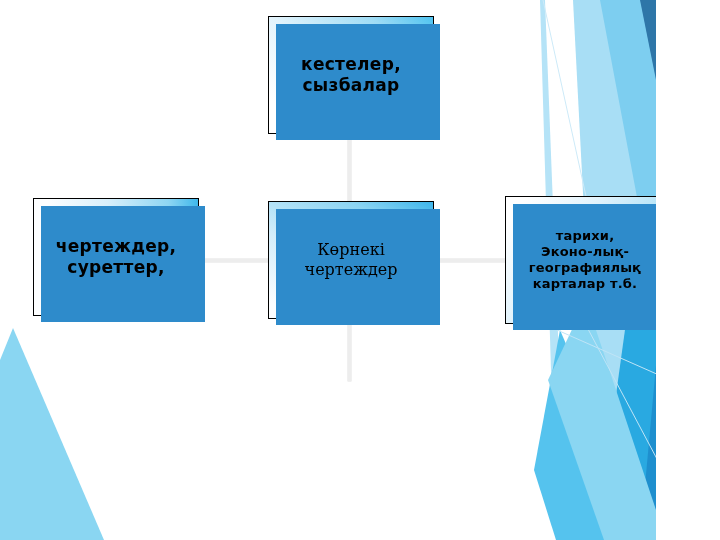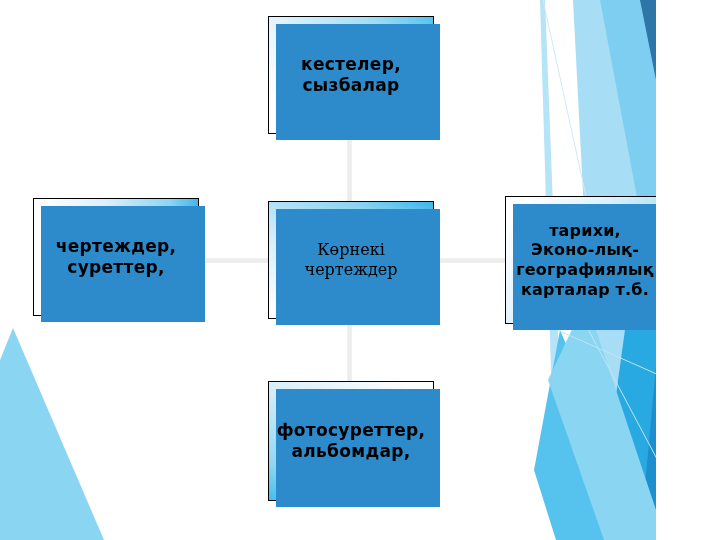--- a/index.html
+++ b/index.html
@@ -68,21 +68,21 @@
   .grad-r  { background: linear-gradient(270deg, #3FB8EC 0%, #8ED6F3 18%, #D8EFFB 55%, #FDFEFF 92%); }
   .grad-c  { background: linear-gradient(205deg, #3DB5EB 0%, #8BD4F2 20%, #D3EDFA 56%, #FBFDFF 92%); }
   .grad-br { background: linear-gradient(305deg, #57C6F1 0%, #A6DFF6 25%, #E2F3FC 62%, #FFFFFF 92%); }
   .grad-bl { background: linear-gradient(25deg, #46BDEE 0%, #93D8F3 20%, #D6EEFB 58%, #FCFEFF 92%); }
 
   
   #node-top    { left: 268px; top: 16px;  width: 166px; height: 118px; font-size: 17px; font-weight: 700; letter-spacing: .3px; }
   #node-left   { left: 33px;  top: 198px; width: 166px; height: 118px; font-size: 17px; font-weight: 700; letter-spacing: .3px; }
   #node-center { left: 268px; top: 201px; width: 166px; height: 118px; font-size: 16px; font-weight: 400;
                  font-family: "DejaVu Serif", "Liberation Serif", serif; }
-  #node-right  { left: 505px; top: 196px; width: 160px; height: 128px; font-size: 16px; font-weight: 700; letter-spacing: .2px; }
+  #node-right  { left: 505px; top: 196px; width: 160px; height: 128px; font-size: 13px; font-weight: 700; letter-spacing: .2px; }
   #node-bottom { left: 268px; top: 381px; width: 166px; height: 120px; font-size: 17px; font-weight: 700; letter-spacing: .3px; }
 
   #conn-top    { left: 348px; top: 134px; height: 67px; }
   #conn-bottom { left: 348px; top: 319px; height: 62px; }
   #conn-left   { left: 199px; top: 259px; width: 69px; }
   #conn-right  { left: 434px; top: 259px; width: 71px; }
 </style>
 </head>
 <body>
 
@@ -132,18 +132,14 @@
 чертеждер</span>
   </div>
 
   <div class="node grad-br" id="node-right">
     <span class="label">тарихи,
 Эконо-лық-
 географиялық
 карталар т.б.</span>
   </div>
 
-  <div class="node grad-bl" id="node-bottom">
-    <span class="label">фотосуреттер,
-альбомдар,</span>
-  </div>
 
 </div>
 
 </body></html>

